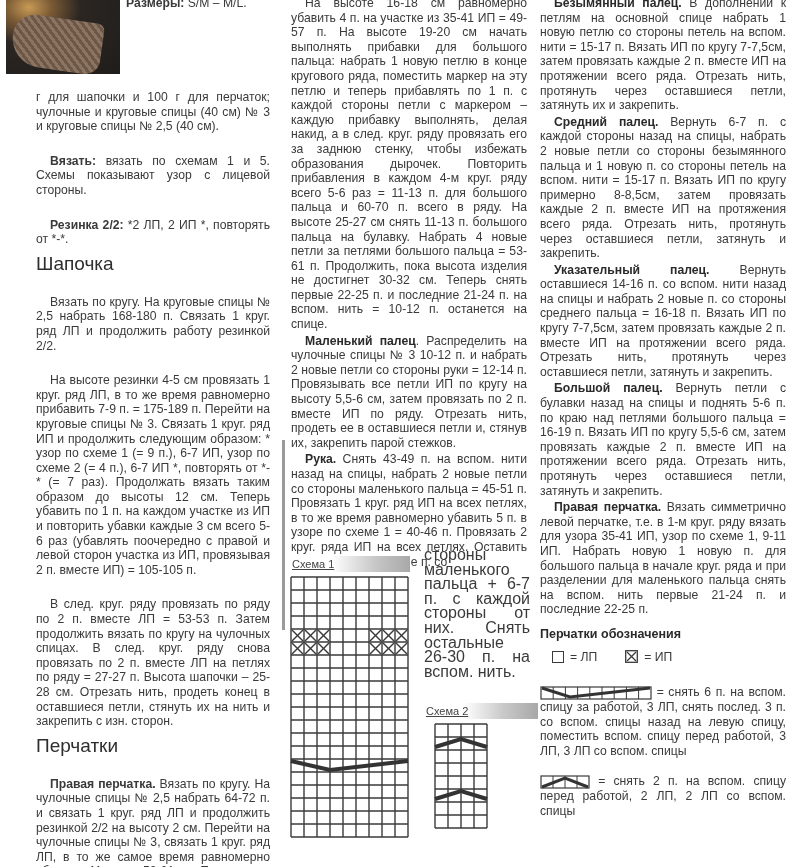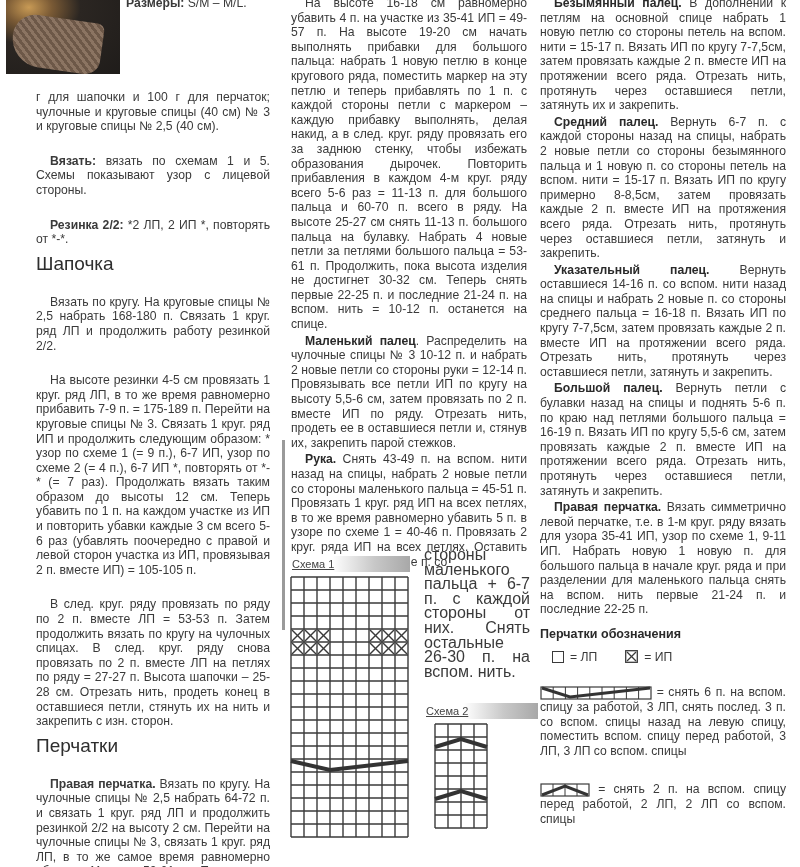--- a/index.html
+++ b/index.html
@@ -171,21 +171,21 @@
           <line x1="49.8" y1="1" x2="49.8" y2="13" stroke="#3a3a3a" stroke-width="1"></line>
           <line x1="62" y1="1" x2="62" y2="13" stroke="#3a3a3a" stroke-width="1"></line>
           <line x1="74.19999999999999" y1="1" x2="74.19999999999999" y2="13" stroke="#3a3a3a" stroke-width="1"></line>
           <line x1="86.39999999999999" y1="1" x2="86.39999999999999" y2="13" stroke="#3a3a3a" stroke-width="1"></line>
           <line x1="98.6" y1="1" x2="98.6" y2="13" stroke="#3a3a3a" stroke-width="1"></line>
         </g>
         <polyline points="2,2 30,11 110,2" fill="none" stroke="#333" stroke-width="3"></polyline>
       </svg>
     <span>= снять 6 п. на вспом. спицу за работой, 3 ЛП, снять послед. 3 п. со вспом. спицы назад на левую спицу, поместить вспом. спицу перед работой, 3 ЛП, 3 ЛП со вспом. спицы</span>
   </p>
-  <p style="margin-top:24px">
+  <p style="margin-top:16px">
     <svg class="cablesym" width="50" height="14">
         <rect x="1" y="1" width="48" height="12" fill="none" stroke="#3a3a3a" stroke-width="1.2"></rect>
         <line x1="13" y1="1" x2="13" y2="13" stroke="#3a3a3a"></line>
         <line x1="25" y1="1" x2="25" y2="13" stroke="#3a3a3a"></line>
         <line x1="37" y1="1" x2="37" y2="13" stroke="#3a3a3a"></line>
         <polyline points="2,12 25,3 48,12" fill="none" stroke="#333" stroke-width="3"></polyline>
       </svg>
     <span>= снять 2 п. на вспом. спицу перед работой, 2 ЛП, 2 ЛП со вспом. спицы</span>
   </p>
 </div>

